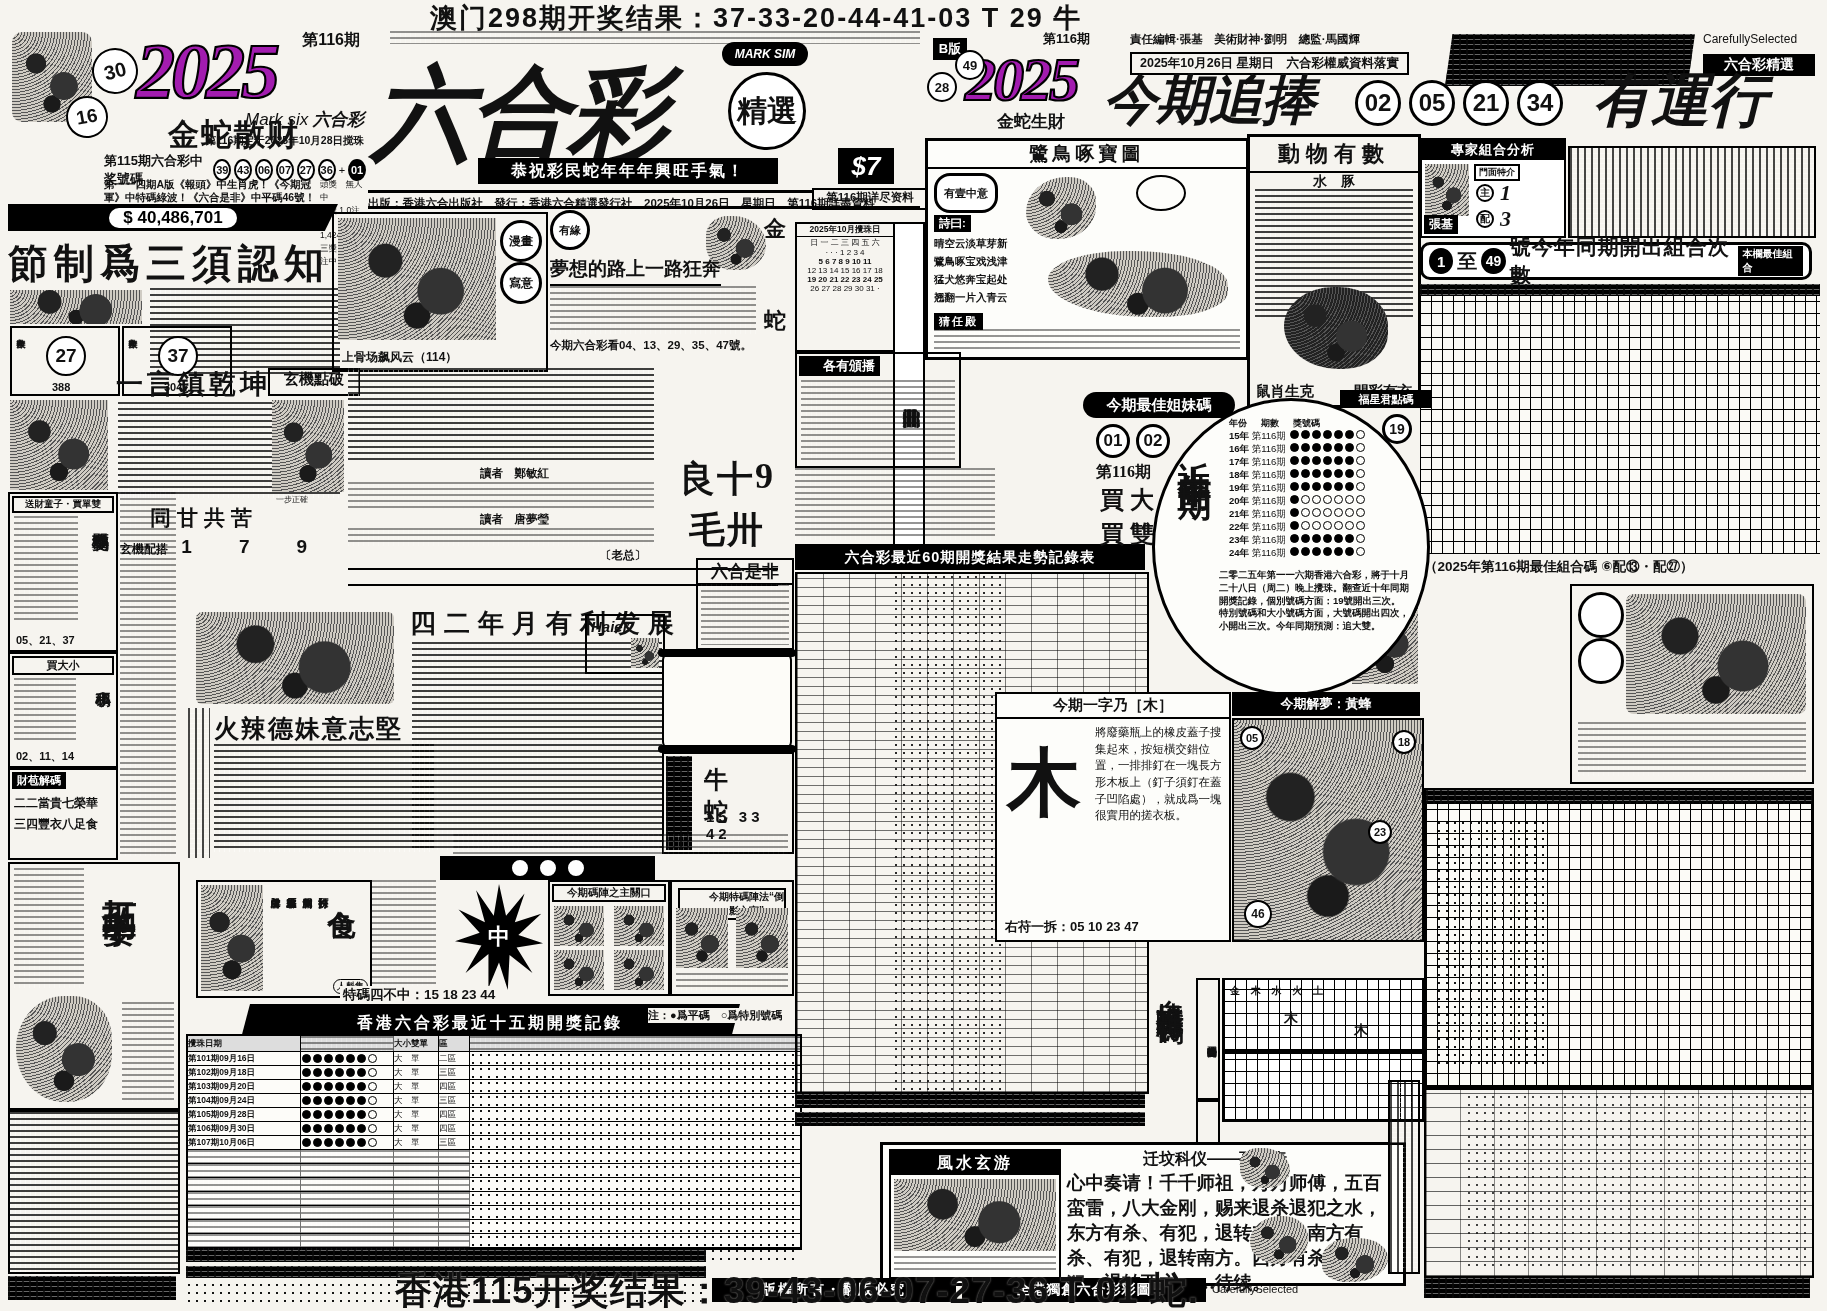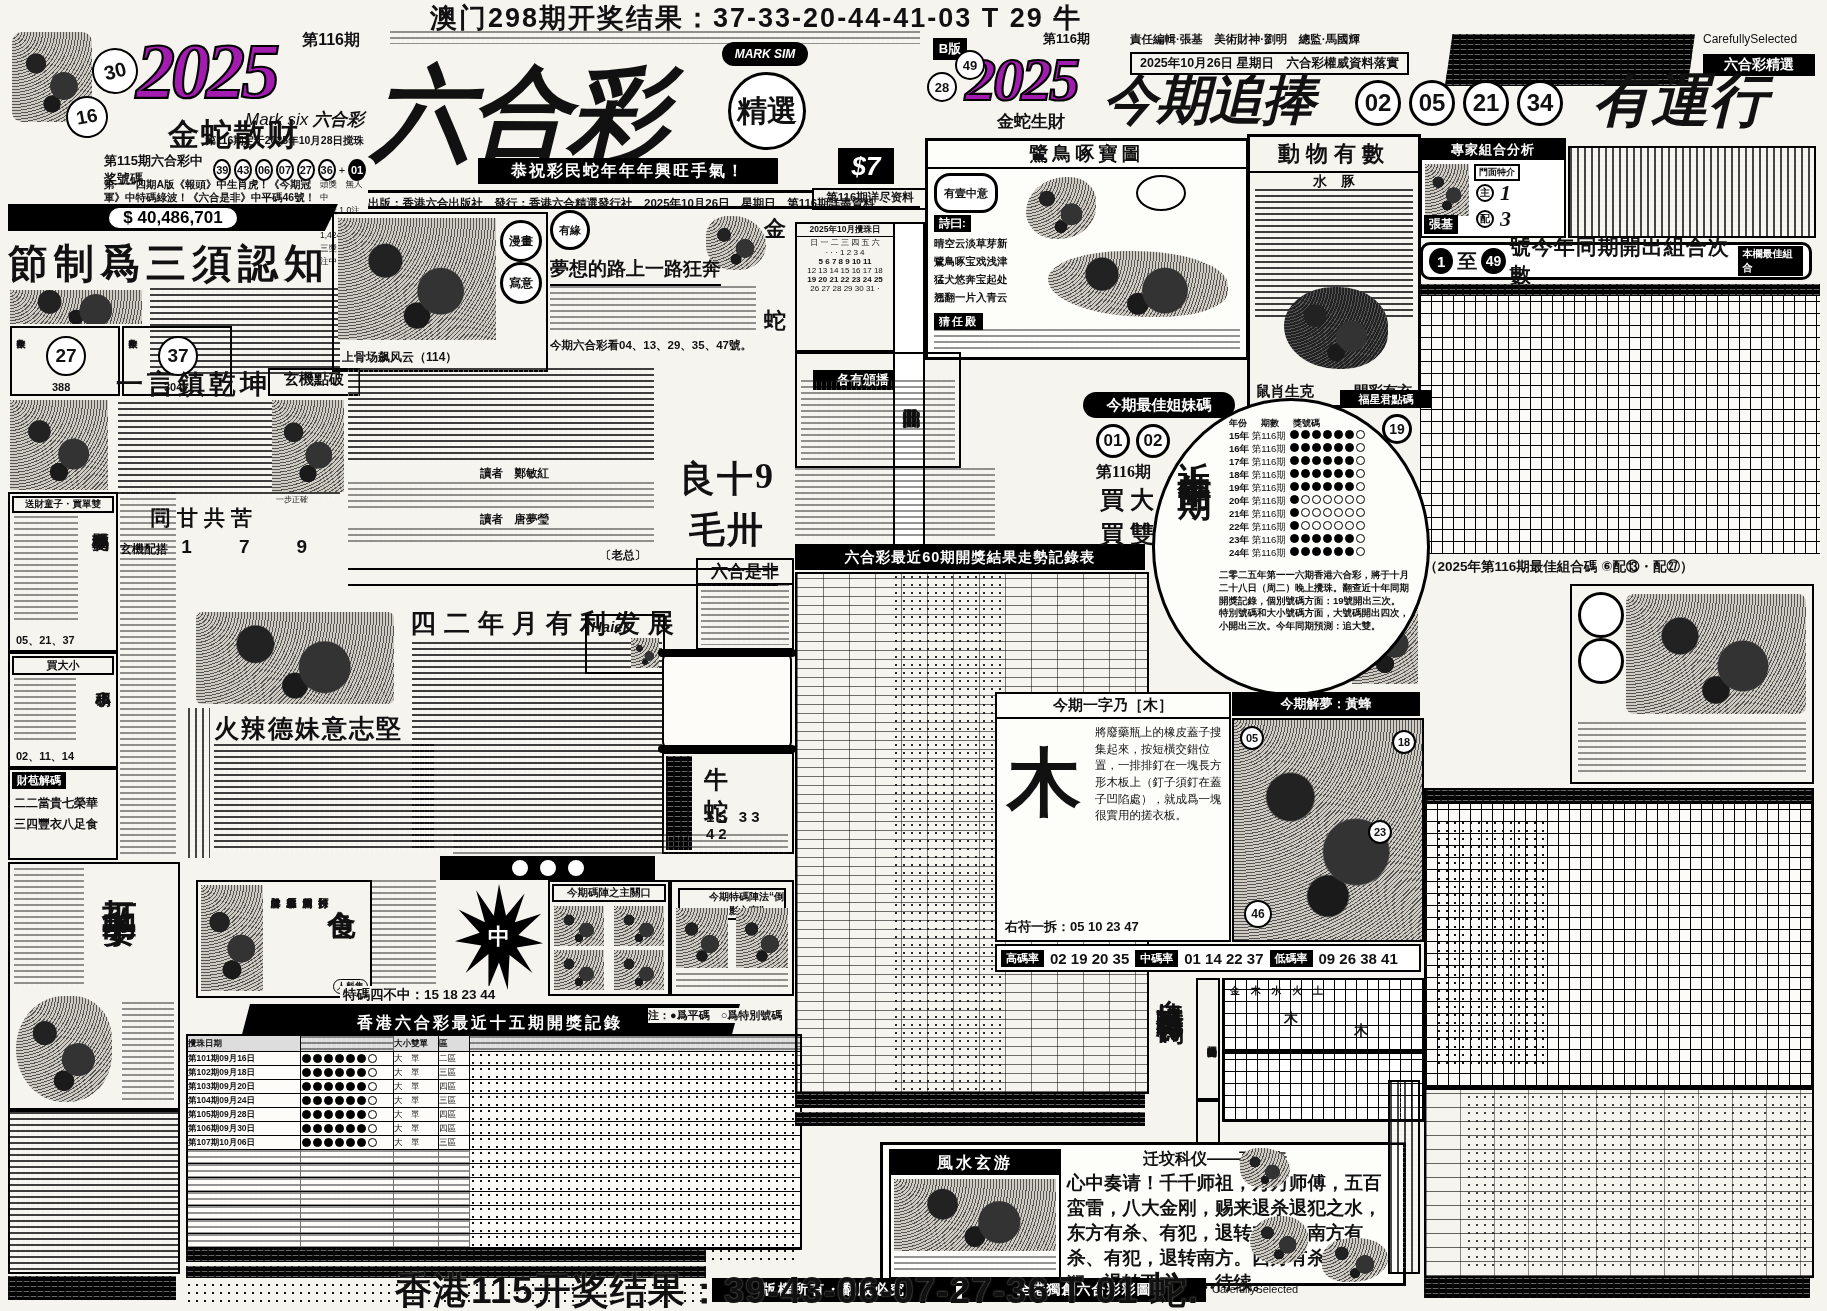--- a/index.html
+++ b/index.html
@@ -490,21 +490,21 @@
     <span class="ball ballk" style="width:26px;height:26px;font-size:14px;">49</span>
     <span class="bold ser" style="font-size:21px;letter-spacing:1px;">號今年同期開出組合次數</span>
     <span class="tab" style="font-size:10px;margin-left:auto;">本欄最佳組合</span>
   </div>
   <div class="abs grid" style="left:1420px;top:284px;width:400px;height:270px;background-color:#fbfaf6;">
     <div class="bar vtx" style="height:12px;"></div>
   </div>
   <div class="abs bold" style="left:1424px;top:558px;font-size:13.5px;">（2025年第116期最佳組合碼 ⑥配⑬・配㉗）</div>
 
   <div class="abs b" style="left:795px;top:352px;width:162px;height:112px;">
-    <div class="tab" style="font-size:13px;margin:16px;padding-left:24px;">各有頒播</div>
+    <div class="tab" style="font-size:13px;margin:2px;padding-left:24px;">各有頒播</div>
     <div class="tx lite" style="position:absolute;left:4px;top:26px;right:4px;bottom:4px;"></div>
   </div>
   <div class="abs tx lite" style="left:795px;top:468px;width:200px;height:72px;"></div>
   <div class="abs bar" style="left:795px;top:544px;width:350px;height:26px;font-size:14.5px;letter-spacing:1px;">六合彩最近60期開獎結果走勢記錄表</div>
   <div class="abs b" style="left:795px;top:572px;width:350px;height:518px;background:repeating-linear-gradient(0deg,rgba(0,0,0,.55) 0 1px,transparent 1px 9px),repeating-linear-gradient(90deg,rgba(0,0,0,.5) 0 1px,transparent 1px 26px);">
     <div class="dots" style="position:absolute;left:96px;top:0;width:110px;height:100%;opacity:.9;"></div>
   </div>
   <div class="abs bar vtx" style="left:795px;top:1094px;width:350px;height:14px;"></div>
   <div class="abs bar vtx" style="left:795px;top:1112px;width:350px;height:14px;"></div>
 
@@ -560,28 +560,20 @@
     </div>
   </div>
   <div class="abs bar" style="left:1232px;top:692px;width:188px;height:24px;font-size:13px;">今期解夢：黃蜂</div>
   <div class="abs b ht" style="left:1232px;top:718px;width:188px;height:220px;">
     <span class="ball" style="position:absolute;left:6px;top:6px;width:24px;height:24px;font-size:11px;">05</span>
     <span class="ball" style="position:absolute;right:6px;top:10px;width:24px;height:24px;font-size:11px;">18</span>
     <span class="ball" style="position:absolute;right:30px;top:100px;width:24px;height:24px;font-size:11px;">23</span>
     <span class="ball" style="position:absolute;left:10px;bottom:12px;width:28px;height:28px;font-size:12px;">46</span>
   </div>
 
-  <div class="abs b" style="left:995px;top:944px;width:426px;height:28px;display:flex;align-items:center;gap:6px;padding:0 4px;box-sizing:border-box;background:#fff;">
-    <span class="tab" style="font-size:11px;">高碼率</span>
-    <span class="bold" style="font-size:15px;">02 19 20 35</span>
-    <span class="tab" style="font-size:11px;">中碼率</span>
-    <span class="bold" style="font-size:15px;">01 14 22 37</span>
-    <span class="tab" style="font-size:11px;">低碼率</span>
-    <span class="bold" style="font-size:15px;">09 26 38 41</span>
-  </div>
 
   <div class="abs vert bold ser" style="left:1152px;top:978px;font-size:27px;letter-spacing:3px;">自填推斷算特碼</div>
   <div class="abs b vert bold" style="left:1196px;top:978px;width:20px;height:118px;font-size:9.5px;text-align:center;">特碼五行走勢推斷表</div>
   <div class="abs b grid" style="left:1222px;top:978px;width:198px;height:70px;background-color:#fff;">
     <span class="bold" style="position:absolute;left:6px;top:4px;font-size:10px;letter-spacing:4px;">金 木 水 火 土</span>
     <span class="bold ser" style="position:absolute;left:60px;top:30px;font-size:14px;">木</span>
     <span class="bold ser" style="position:absolute;left:130px;top:42px;font-size:14px;">木</span>
   </div>
   <div class="abs b vert bold" style="left:1196px;top:1100px;width:20px;height:118px;font-size:9.5px;text-align:center;">特碼禽獸走勢推斷表</div>
   <div class="abs b grid" style="left:1222px;top:1052px;width:198px;height:66px;background-color:#fff;"></div>

